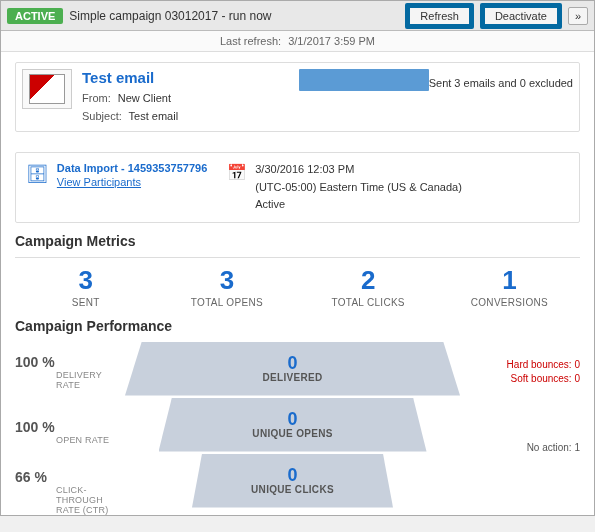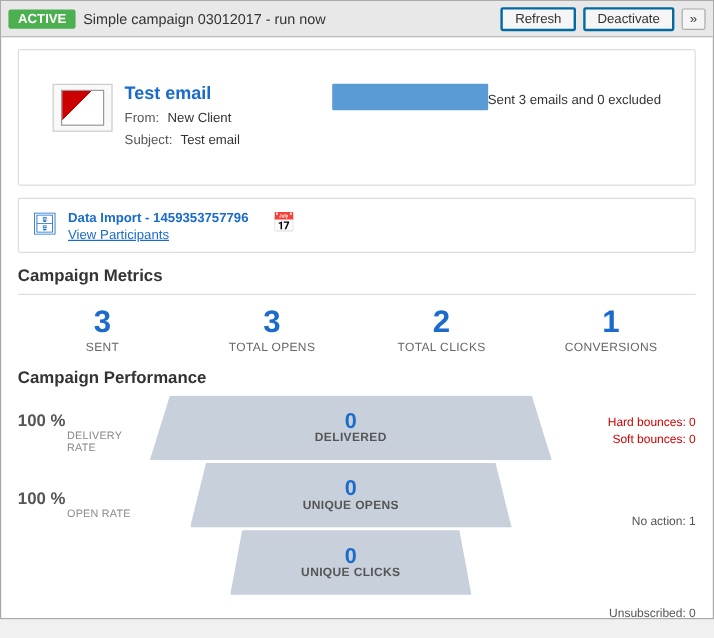--- a/index.html
+++ b/index.html
@@ -38,21 +38,21 @@
       font-weight: bold;
       padding: 2px 8px;
       border-radius: 2px;
     }
     .campaign-title {
       flex: 1;
       font-size: 12px;
       color: #333;
     }
     .header-btn {
-      border: 2px solid #0369a1;
+      border: 5px solid #0369a1;
       background: #f5f5f5;
       padding: 2px 10px;
       font-size: 11px;
       cursor: pointer;
       border-radius: 2px;
       color: #333;
     }
     .chevron-btn {
       border: 1px solid #aaa;
       background: #f5f5f5;
@@ -79,22 +79,22 @@
       overflow-y: auto;
       padding: 10px 14px;
     }
 
     
     .email-info-section {
       display: flex;
       align-items: flex-start;
       border: 1px solid #ddd;
       border-radius: 2px;
-      padding: 28px;
-      margin-bottom: 10px;
+      padding: 6px;
+      margin-bottom: 20px;
       background: #fff;
     }
     .email-thumbnail {
       width: 50px;
       height: 40px;
       border: 1px solid #ccc;
       display: flex;
       align-items: center;
       justify-content: center;
       margin-right: 10px;
@@ -358,20 +358,24 @@
 <div class="main-container">
 
   <div class="header-bar">
     <span class="active-badge">ACTIVE</span>
     <span class="campaign-title">Simple campaign 03012017 - run now</span>
     <button class="header-btn">Refresh</button>
     <button class="header-btn">Deactivate</button>
     <button class="chevron-btn">»</button>
   </div>
 
+  <div class="refresh-bar">
+    <span>Last refresh:</span>
+    <span style="margin-left:4px;">3/1/2017 3:59 PM</span>
+  </div>
 
   <div class="content-area">
 
     <div class="email-info-section">
       <div class="email-thumbnail">
         <div class="email-thumb-img"></div>
       </div>
       <div class="email-details">
         <div class="email-name">Test email</div>
         <div class="email-meta">
@@ -392,20 +396,25 @@
     <div class="data-section">
       <div class="data-import-block">
         <span class="db-icon">🗄</span>
         <div class="data-import-text">
           <div><a class="link">Data Import - 1459353757796</a></div>
           <div><a class="view-link">View Participants</a></div>
         </div>
       </div>
       <div class="schedule-block">
         <span class="cal-icon">📅</span>
+        <div class="schedule-text">
+          <div>3/30/2016 12:03 PM</div>
+          <div>(UTC-05:00) Eastern Time (US &amp; Canada)</div>
+          <div>Active</div>
+        </div>
       </div>
     </div>
 
     <div class="metrics-section">
       <div class="section-title">Campaign Metrics</div>
       <div class="metrics-row">
         <div class="metric-item">
           <div class="metric-value">3</div>
           <div class="metric-label">SENT</div>
         </div>
@@ -429,20 +438,24 @@
       <div class="performance-content">
 
         <div class="funnel-left">
           <div class="rate-item">
             <span class="rate-value">100 %</span>
             <span class="rate-label">DELIVERY RATE</span>
           </div>
           <div class="rate-item">
             <span class="rate-value">100 %</span>
             <span class="rate-label">OPEN RATE</span>
+          </div>
+          <div class="rate-item">
+            <span class="rate-value">66 %</span>
+            <span class="rate-label">CLICK-THROUGH RATE (CTR)</span>
           </div>
         </div>
 
         <div class="funnel-middle">
           <div class="funnel-bar-row">
             <div class="funnel-bar funnel-bar-1">
               <div class="funnel-bar-label">
                 <span class="funnel-num">0</span>
                 <span class="funnel-text">DELIVERED</span>
               </div>

